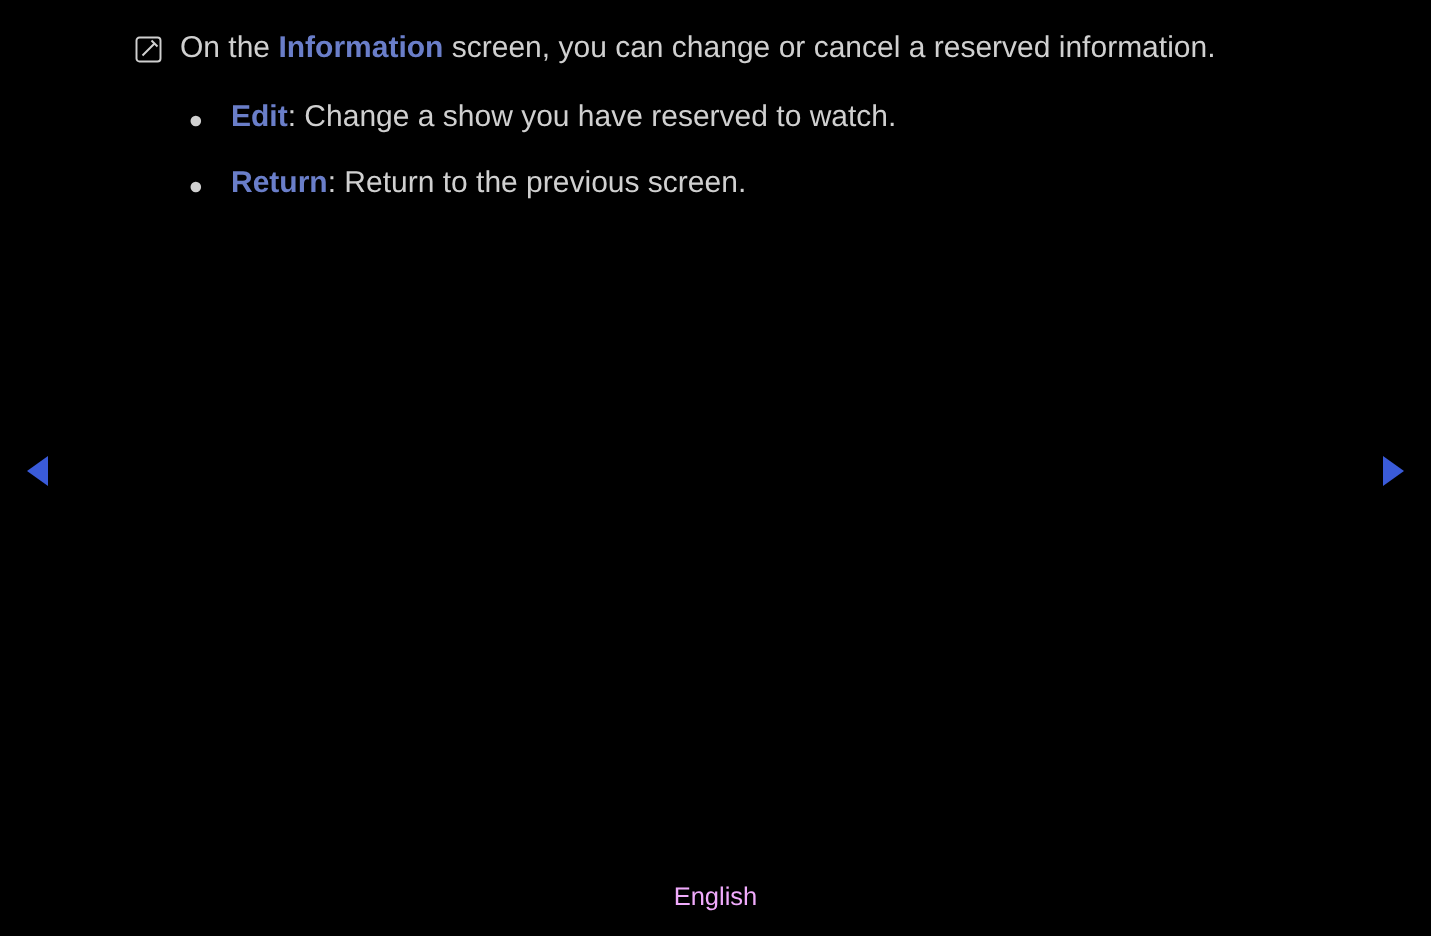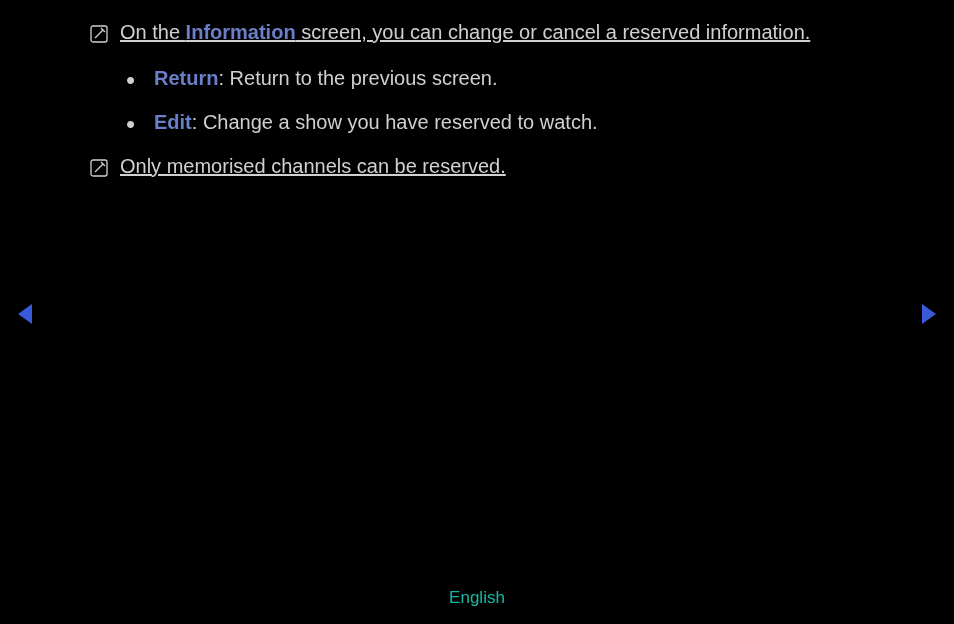--- a/index.html
+++ b/index.html
@@ -28,21 +28,20 @@
     }
     .note-icon {
       flex-shrink: 0;
       width: 18px;
       height: 18px;
       margin-right: 12px;
       margin-top: 4px;
     }
     .note-text {
       flex: 1;
-      text-decoration: underline;
     }
     .highlight {
       color: #6a7ec9;
       font-weight: bold;
     }
     .bullet-list {
       list-style: none;
       padding-left: 36px;
     }
     .bullet-item {
@@ -74,57 +73,48 @@
       width: 16px;
       height: 20px;
     }
     .footer {
       position: absolute;
       bottom: 16px;
       left: 0;
       right: 0;
       text-align: center;
       font-size: 17px;
-      color: #14b8a6;
+      color: #f0abfc;
     }
   </style>
 </head>
 <body>
 
 <div class="content">
   <div class="note-line">
     <span class="note-icon">
       <svg viewBox="0 0 18 18" width="18" height="18">
         <rect x="1" y="1" width="16" height="16" rx="2" fill="none" stroke="#d0d0d0" stroke-width="1.3"></rect>
         <path d="M5 13 L13 5 M11 3 L15 7" stroke="#d0d0d0" stroke-width="1.3" fill="none"></path>
       </svg>
     </span>
     <span class="note-text">
       <span>On the </span><span class="highlight">Information</span><span> screen, you can change or cancel a reserved information.</span>
     </span>
   </div>
 
   <ul class="bullet-list">
     <li class="bullet-item">
-      <span class="highlight">Return</span><span>: Return to the previous screen.</span>
+      <span class="highlight">Edit</span><span>: Change a show you have reserved to watch.</span>
     </li>
     <li class="bullet-item">
-      <span class="highlight">Edit</span><span>: Change a show you have reserved to watch.</span>
+      <span class="highlight">Return</span><span>: Return to the previous screen.</span>
     </li>
   </ul>
 
-  <div class="note-line">
-    <span class="note-icon">
-      <svg viewBox="0 0 18 18" width="18" height="18">
-        <rect x="1" y="1" width="16" height="16" rx="2" fill="none" stroke="#d0d0d0" stroke-width="1.3"></rect>
-        <path d="M5 13 L13 5 M11 3 L15 7" stroke="#d0d0d0" stroke-width="1.3" fill="none"></path>
-      </svg>
-    </span>
-    <span class="note-text">Only memorised channels can be reserved.</span>
-  </div>
 </div>
 
 <div class="nav-left">
   <svg class="arrow-svg" viewBox="0 0 16 20">
     <polygon points="14,0 14,20 0,10" fill="#3a5bd9"></polygon>
   </svg>
 </div>
 
 <div class="nav-right">
   <svg class="arrow-svg" viewBox="0 0 16 20">

